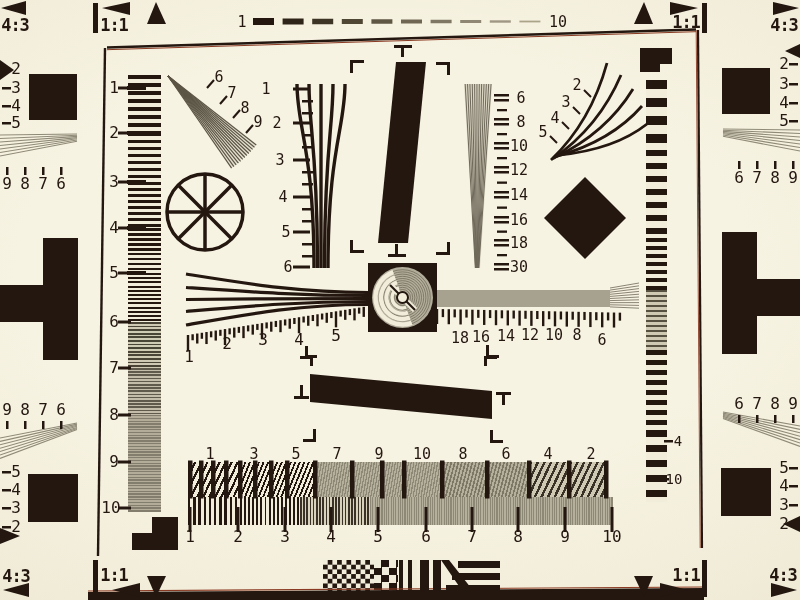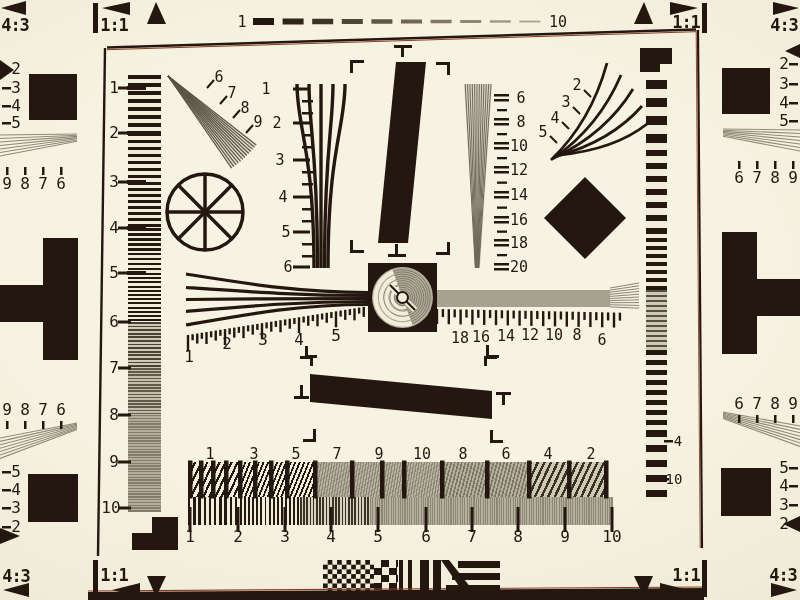--- a/index.html
+++ b/index.html
@@ -511,21 +511,21 @@
       <span class="lbl" style="left: 283px; top: 197px; font-size: 15px; font-weight: 400;">4</span>
       <span class="lbl" style="left: 286px; top: 232px; font-size: 15px; font-weight: 400;">5</span>
       <span class="lbl" style="left: 288px; top: 267px; font-size: 15px; font-weight: 400;">6</span>
       <span class="lbl" style="left: 521px; top: 98px; font-size: 15px; font-weight: 400;">6</span>
       <span class="lbl" style="left: 521px; top: 122px; font-size: 15px; font-weight: 400;">8</span>
       <span class="lbl" style="left: 519px; top: 146px; font-size: 15px; font-weight: 400;">10</span>
       <span class="lbl" style="left: 519px; top: 170px; font-size: 15px; font-weight: 400;">12</span>
       <span class="lbl" style="left: 519px; top: 195px; font-size: 15px; font-weight: 400;">14</span>
       <span class="lbl" style="left: 519px; top: 220px; font-size: 15px; font-weight: 400;">16</span>
       <span class="lbl" style="left: 519px; top: 243px; font-size: 15px; font-weight: 400;">18</span>
-      <span class="lbl" style="left: 519px; top: 267px; font-size: 15px; font-weight: 400;">20</span>
+      <span class="lbl" style="left: 519px; top: 267px; font-size: 15px; font-weight: 400;">30</span>
       <span class="lbl" style="left: 577px; top: 85px; font-size: 15px; font-weight: 400;">2</span>
       <span class="lbl" style="left: 566px; top: 102px; font-size: 15px; font-weight: 400;">3</span>
       <span class="lbl" style="left: 555px; top: 118px; font-size: 15px; font-weight: 400;">4</span>
       <span class="lbl" style="left: 543px; top: 132px; font-size: 15px; font-weight: 400;">5</span>
       <span class="lbl" style="left: 189px; top: 357px; font-size: 16px; font-weight: 400;">1</span>
       <span class="lbl" style="left: 227px; top: 344px; font-size: 16px; font-weight: 400;">2</span>
       <span class="lbl" style="left: 263px; top: 340px; font-size: 16px; font-weight: 400;">3</span>
       <span class="lbl" style="left: 299px; top: 340px; font-size: 16px; font-weight: 400;">4</span>
       <span class="lbl" style="left: 336px; top: 336px; font-size: 16px; font-weight: 400;">5</span>
       <span class="lbl" style="left: 460px; top: 338px; font-size: 15px; font-weight: 400;">18</span>

